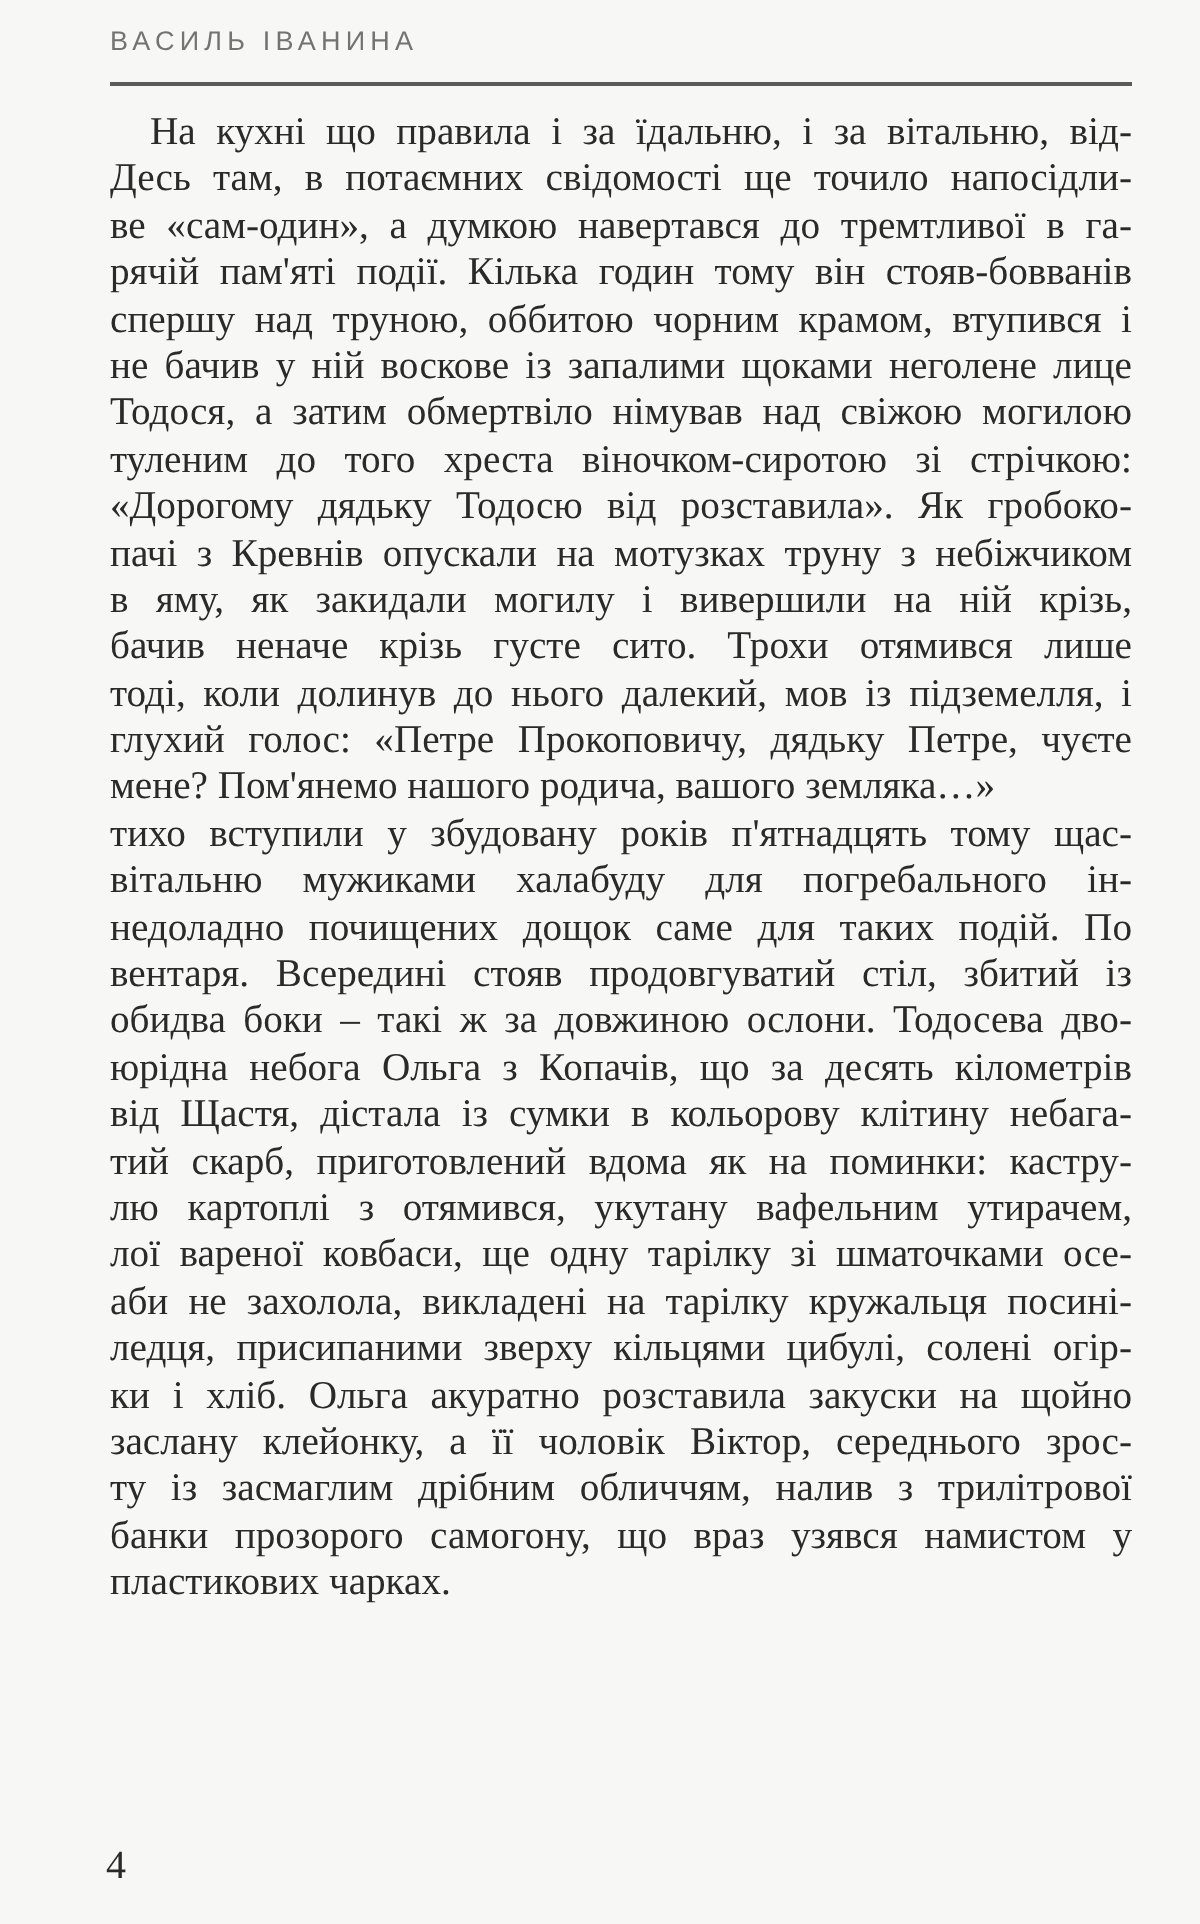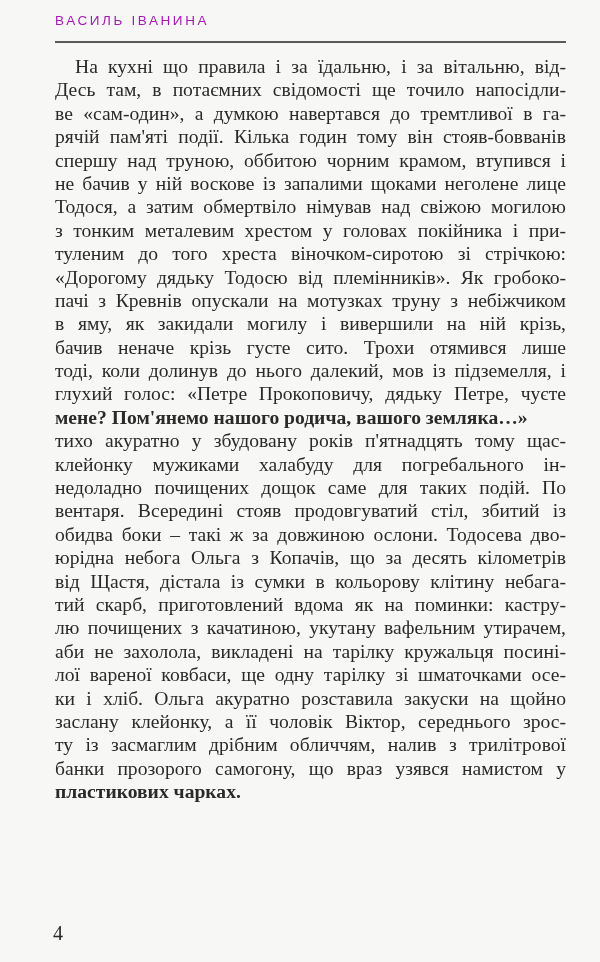--- a/index.html
+++ b/index.html
@@ -6,79 +6,79 @@
   body {
     width: 600px; height: 962px; overflow: hidden;
     background: #f7f7f5;
     font-family: "Liberation Serif", "DejaVu Serif", serif;
     color: #2a2a2a;
     position: relative;
   }
   .running-head {
     position: absolute; left: 55px; top: 13px;
     font-family: "Liberation Sans", "DejaVu Sans", sans-serif;
-    font-size: 13.5px; letter-spacing: 2.6px; color: #a21caf;
+    font-size: 13.5px; letter-spacing: 2.6px; color: #737373;
   }
   .rule {
     position: absolute; left: 55px; top: 41px; width: 511px; height: 1.5px;
     background: #5a5a5a;
   }
   .body-text {
     position: absolute; left: 55px; top: 55px; width: 511px;
   }
   .line {
     height: 23.4px; line-height: 23.4px;
     font-size: 19.6px;
     white-space: nowrap;
     text-align: justify; text-align-last: justify;
   }
   .line.indent { padding-left: 20px; }
-  .line.last { text-align-last: left; font-weight: bold; }
+  .line.last { text-align-last: left; }
   .folio {
     position: absolute; left: 53px; top: 922px;
     font-size: 20px; color: #2a2a2a;
   }
 </style>
 </head>
 <body>
 
 <div class="running-head">ВАСИЛЬ ІВАНИНА</div>
 <div class="rule"></div>
 
 <div class="body-text">
   <div>
     <div class="line indent">На кухні що правила і за їдальню, і за вітальню, від-</div>
     <div class="line">Десь там, в потаємних свідомості ще точило напосідли-</div>
     <div class="line">ве «сам-один», а думкою навертався до тремтливої в га-</div>
     <div class="line">рячій пам'яті події. Кілька годин тому він стояв-бовванів</div>
     <div class="line">спершу над труною, оббитою чорним крамом, втупився і</div>
     <div class="line">не бачив у ній воскове із запалими щоками неголене лице</div>
     <div class="line">Тодося, а затим обмертвіло німував над свіжою могилою</div>
-    <div class="line">з тонким металевим хрестом у головах покійника і при-</div>
     <div class="line">туленим до того хреста віночком-сиротою зі стрічкою:</div>
-    <div class="line">«Дорогому дядьку Тодосю від племінників». Як гробоко-</div>
+    <div class="line">«Дорогому дядьку Тодосю від розставила». Як гробоко-</div>
     <div class="line">пачі з Кревнів опускали на мотузках труну з небіжчиком</div>
     <div class="line">в яму, як закидали могилу і вивершили на ній крізь,</div>
     <div class="line">бачив неначе крізь густе сито. Трохи отямився лише</div>
     <div class="line">тоді, коли долинув до нього далекий, мов із підземелля, і</div>
     <div class="line">глухий голос: «Петре Прокоповичу, дядьку Петре, чуєте</div>
     <div class="line last">мене? Пом'янемо нашого родича, вашого земляка…»</div>
   </div>
   <div>
-    <div class="line">тихо акуратно у збудовану років п'ятнадцять тому щас-</div>
-    <div class="line">клейонку мужиками халабуду для погребального ін-</div>
+    <div class="line">тихо вступили у збудовану років п'ятнадцять тому щас-</div>
+    <div class="line">вітальню мужиками халабуду для погребального ін-</div>
     <div class="line">недоладно почищених дощок саме для таких подій. По</div>
     <div class="line">вентаря. Всередині стояв продовгуватий стіл, збитий із</div>
     <div class="line">обидва боки – такі ж за довжиною ослони. Тодосева дво-</div>
     <div class="line">юрідна небога Ольга з Копачів, що за десять кілометрів</div>
     <div class="line">від Щастя, дістала із сумки в кольорову клітину небага-</div>
     <div class="line">тий скарб, приготовлений вдома як на поминки: кастру-</div>
-    <div class="line">лю почищених з качатиною, укутану вафельним утирачем,</div>
+    <div class="line">лю картоплі з отямився, укутану вафельним утирачем,</div>
+    <div class="line">лої вареної ковбаси, ще одну тарілку зі шматочками осе-</div>
     <div class="line">аби не захолола, викладені на тарілку кружальця посині-</div>
-    <div class="line">лої вареної ковбаси, ще одну тарілку зі шматочками осе-</div>
+    <div class="line">ледця, присипаними зверху кільцями цибулі, солені огір-</div>
     <div class="line">ки і хліб. Ольга акуратно розставила закуски на щойно</div>
     <div class="line">заслану клейонку, а її чоловік Віктор, середнього зрос-</div>
     <div class="line">ту із засмаглим дрібним обличчям, налив з трилітрової</div>
     <div class="line">банки прозорого самогону, що враз узявся намистом у</div>
     <div class="line last">пластикових чарках.</div>
   </div>
 </div>
 
 <div class="folio">4</div>
 

